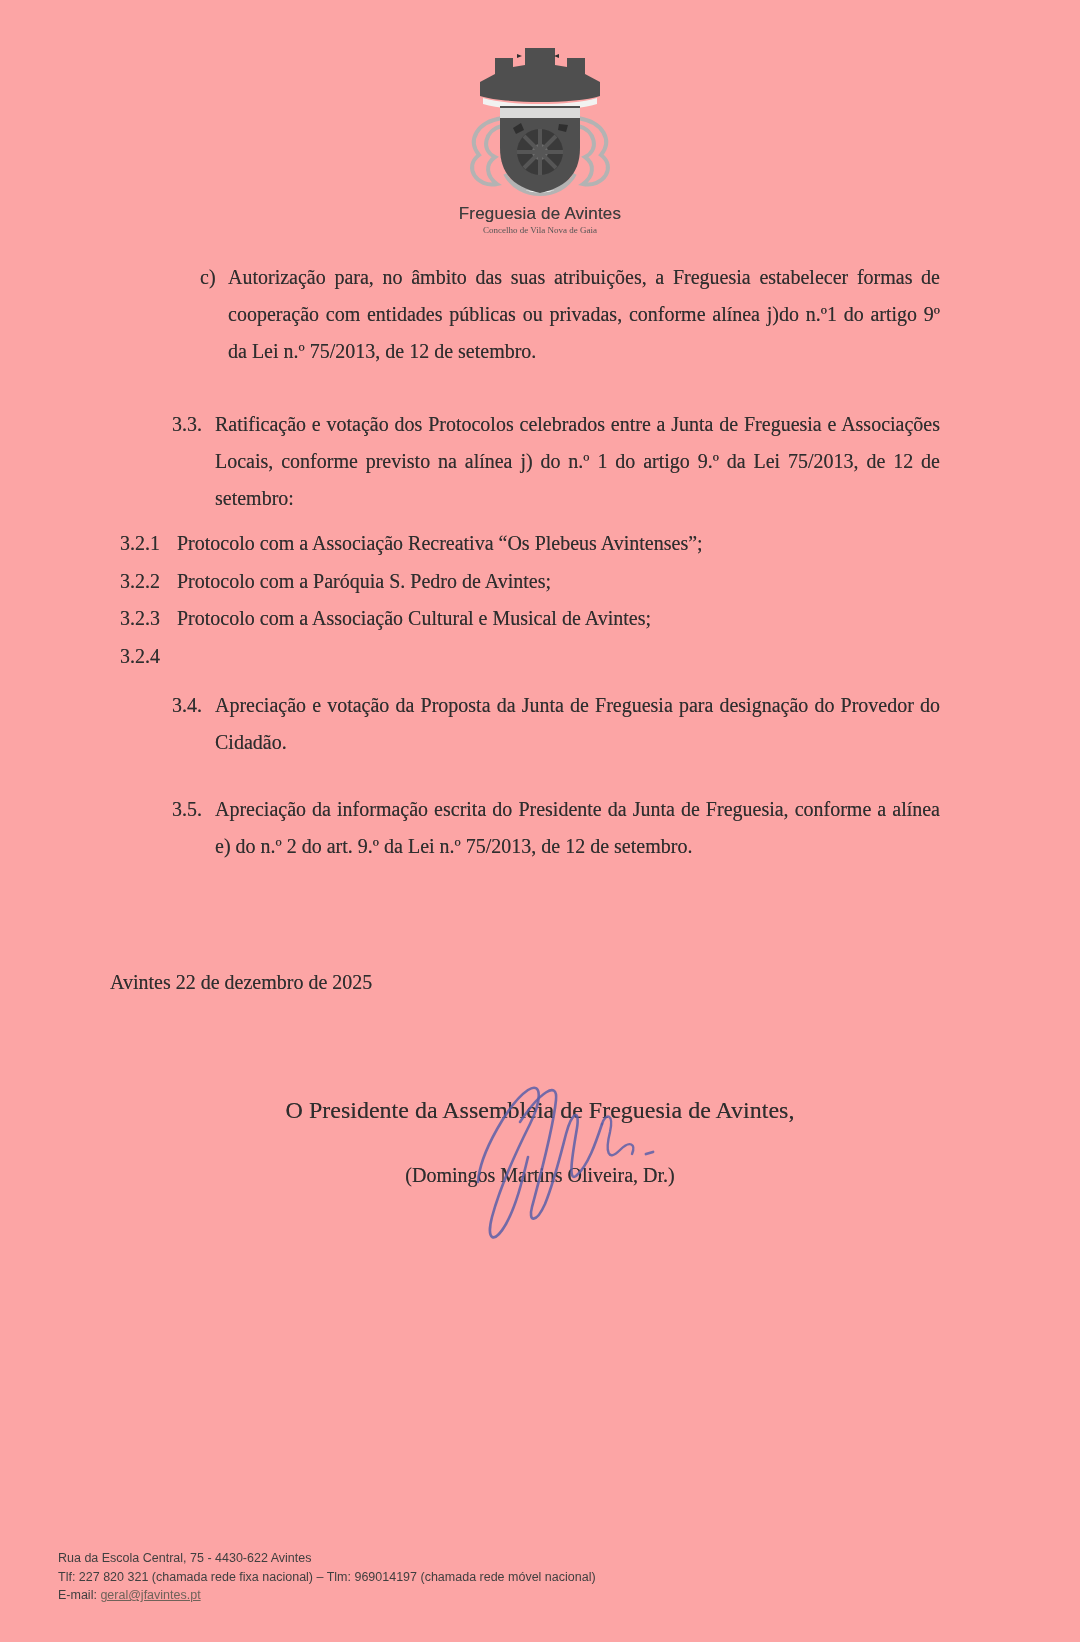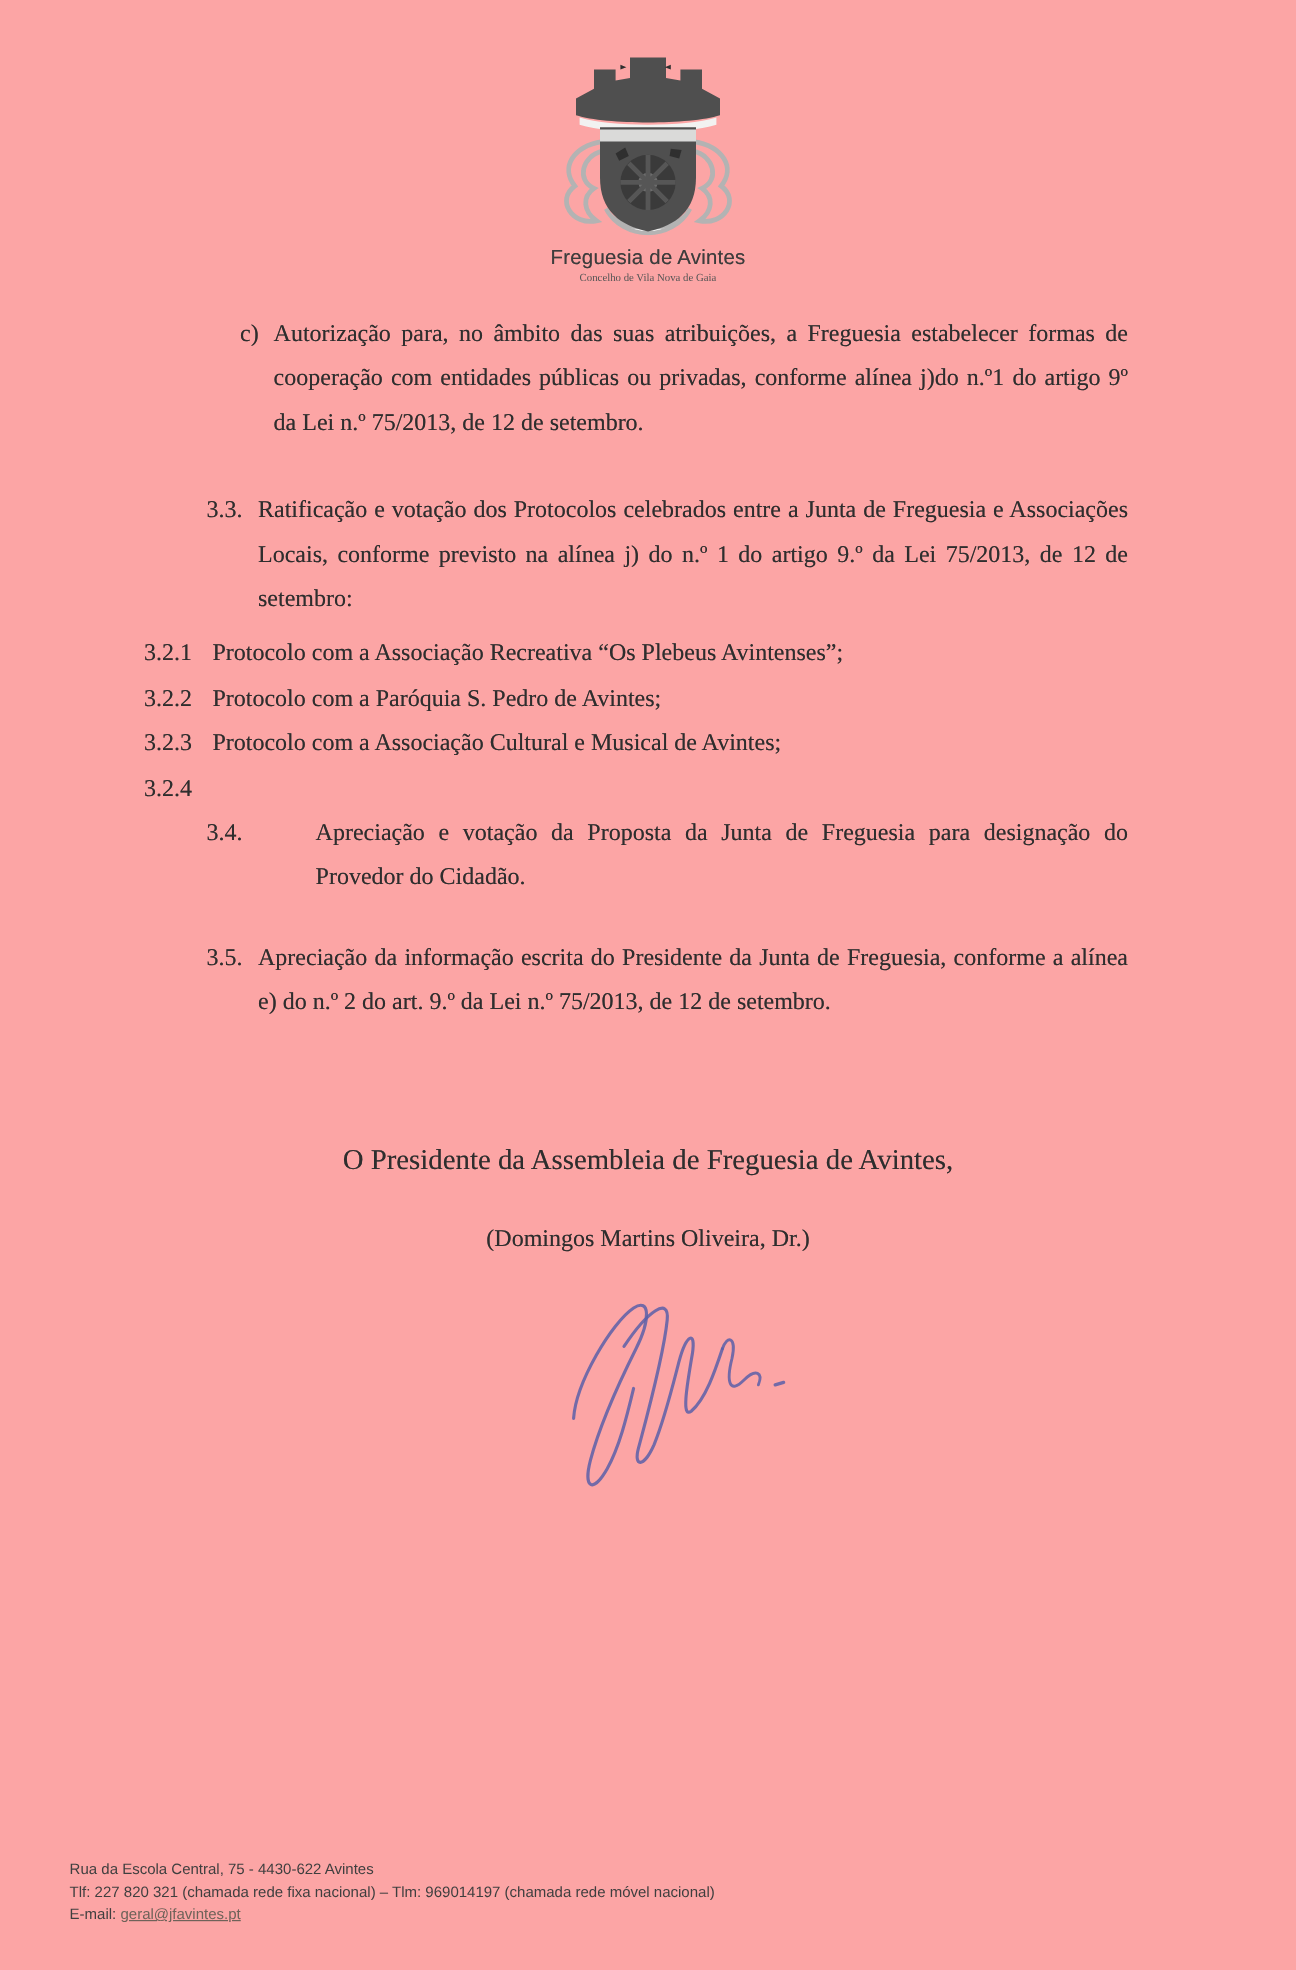--- a/index.html
+++ b/index.html
@@ -28,21 +28,21 @@
   
   .doc-body{font-size:20px;line-height:37px;}
   .para{display:flex;margin-right:140px;}
   .para .marker{flex:0 0 auto;}
   .para .ptext{flex:1 1 auto;text-align:justify;}
   .para-c{margin-left:200px;margin-top:24px;}
   .para-c .marker{width:28px;}
   .para-num{margin-left:172px;}
   .para-num .marker{width:43px;}
   .para-33{margin-top:36px;}
-  .para-34{margin-top:0;gap:48px;}
+  .para-34{margin-top:12px;}
   .para-35{margin-top:30px;}
   .subitems{margin-top:8px;}
   .subitem{display:flex;margin-left:120px;margin-right:120px;line-height:37.5px;}
   .subitem .marker{width:57px;flex:0 0 auto;}
   .date-line{margin-top:102px;margin-left:110px;font-size:20px;line-height:30px;}
   
   .sig-title{margin-top:99px;text-align:center;font-size:24px;line-height:28px;}
   .sig-name{margin-top:38px;text-align:center;font-size:20px;line-height:26px;}
   .signature-svg{position:absolute;left:450px;top:1062px;pointer-events:none;}
   .signature-svg path{fill:none;stroke-linecap:round;opacity:.85;}
@@ -123,20 +123,21 @@
     <div class="para para-num para-34 scan-soft">
       <span class="marker">3.4.</span>
       <div class="ptext">Apreciação e votação da Proposta da Junta de Freguesia para designação do Provedor do Cidadão.</div>
     </div>
 
     <div class="para para-num para-35 scan-soft">
       <span class="marker">3.5.</span>
       <div class="ptext">Apreciação da informação escrita do Presidente da Junta de Freguesia, conforme a alínea e) do n.º 2 do art. 9.º da Lei n.º 75/2013, de 12 de setembro.</div>
     </div>
 
+    <div class="date-line scan-soft">Avintes 22 de dezembro de 2025</div>
 
     <div class="sig-title scan-soft">O Presidente da Assembleia de Freguesia de Avintes,</div>
     <div class="sig-name scan-soft">(Domingos Martins Oliveira, Dr.)</div>
   </main>
 
   <svg class="signature-svg" viewBox="0 0 210 190" width="210" height="190" aria-hidden="true">
     <path d="M28,120 C30,90 60,40 78,28 C92,19 92,38 80,62 C65,92 50,125 42,155 C36,178 44,183 56,162 C66,144 72,120 78,95" stroke-width="2.6" stroke="#5a5fa8"></path>
     <path d="M70,60 C90,30 108,18 106,38 C103,68 90,115 82,145 C78,160 86,162 95,142 C104,120 110,95 116,72 C122,50 130,46 127,66 C122,95 118,120 126,114 C138,104 146,80 152,62" stroke-width="2.6" stroke="#5a5fa8"></path>
     <path d="M152,62 C156,50 164,52 160,70 C155,90 158,100 170,88 C180,78 186,82 182,92" stroke-width="2.4" stroke="#5a5fa8"></path>
     <path d="M196,92 L203,90" stroke-width="2.8" stroke="#5a5fa8"></path>

